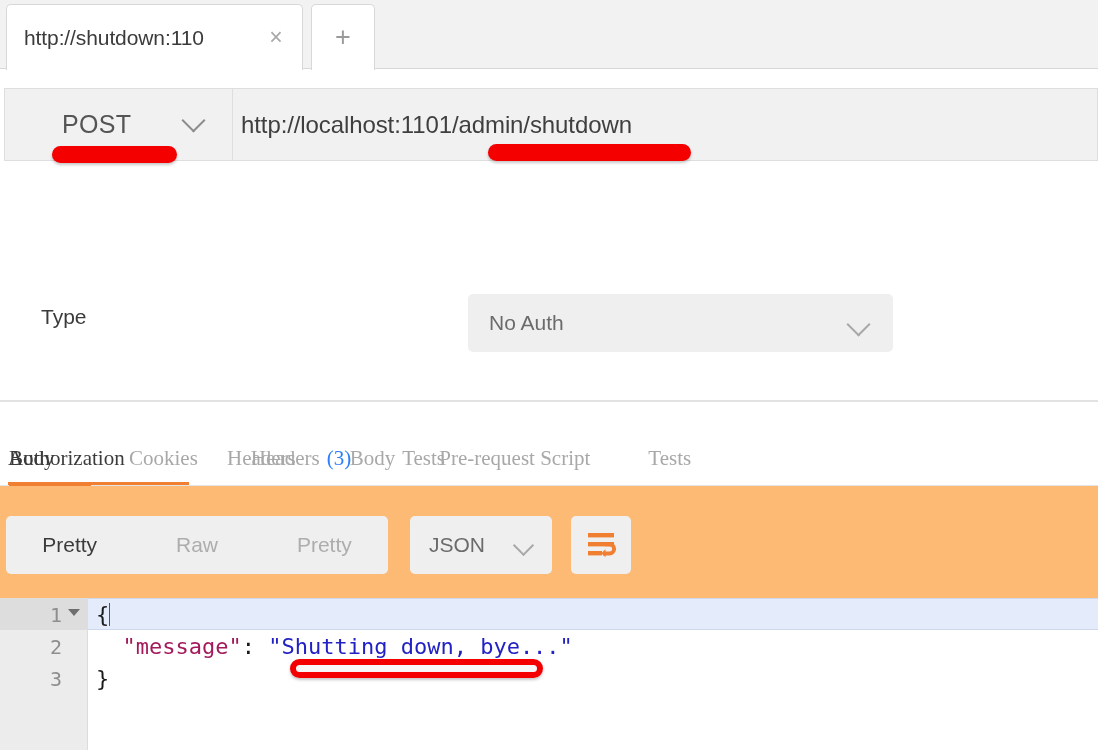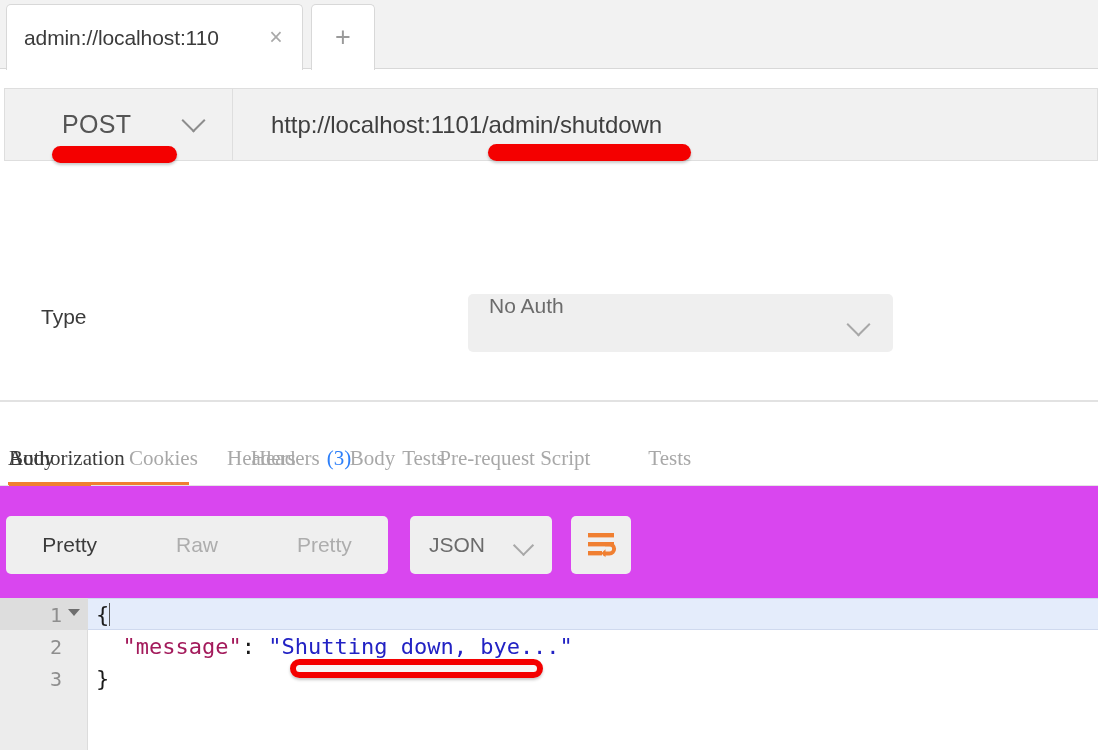--- a/index.html
+++ b/index.html
@@ -108,21 +108,21 @@
     margin-top: -9px;
   }
   .url-box {
     flex: 1 1 auto;
     height: 100%;
     display: flex;
     align-items: center;
     cursor: text;
   }
   .url-text {
-    margin-left: 38px;
+    margin-left: 8px;
     font-size: 24px;
     color: #3f3f3f;
     letter-spacing: -0.1px;
   }
 
   
   .req-tabs {
     position: absolute;
     left: 0; top: 186px;
     width: 1098px; height: 56px;
@@ -164,20 +164,21 @@
     font-size: 21px;
     color: #3b3b3b;
   }
   .auth-select {
     position: absolute;
     left: 468px; top: 62px;
     width: 425px; height: 58px;
     background: #efefef;
     border-radius: 5px;
     display: flex;
+    align-items: center;
     cursor: pointer;
   }
   .auth-select-value {
     margin-left: 21px;
     font-size: 21px;
     color: #6b6b6b;
   }
   .auth-chev {
     position: absolute;
     right: 26px; top: 22px;
@@ -196,21 +197,21 @@
     display: flex;
     align-items: flex-start;
   }
   .badge { color: #2d7ff9; margin-left: 7px; }
 
   
   .res-toolbar {
     position: absolute;
     left: 0; top: 486px;
     width: 1098px; height: 112px;
-    background: #d946ef;
+    background: #fdba74;
   }
   .seg {
     position: absolute;
     left: 6px; top: 30px;
     width: 382px; height: 58px;
     background: #efefef;
     border-radius: 5px;
     display: flex;
     align-items: center;
   }
@@ -340,21 +341,21 @@
     box-shadow: 0 2px 3px rgba(0,0,0,0.22);
   }
 </style>
 </head>
 <body>
 
 <div id="app">
 
   <div class="tabstrip">
     <div class="tab-active">
-      <div class="tab-title">admin://localhost:110</div>
+      <div class="tab-title">http://shutdown:110</div>
       <div class="tab-close">×</div>
     </div>
     <div class="tab-new">+</div>
   </div>
 
   <div class="urlbar">
     <div class="method-box">
       <span class="method-label">POST</span>
       <span class="chev"></span>
     </div>

